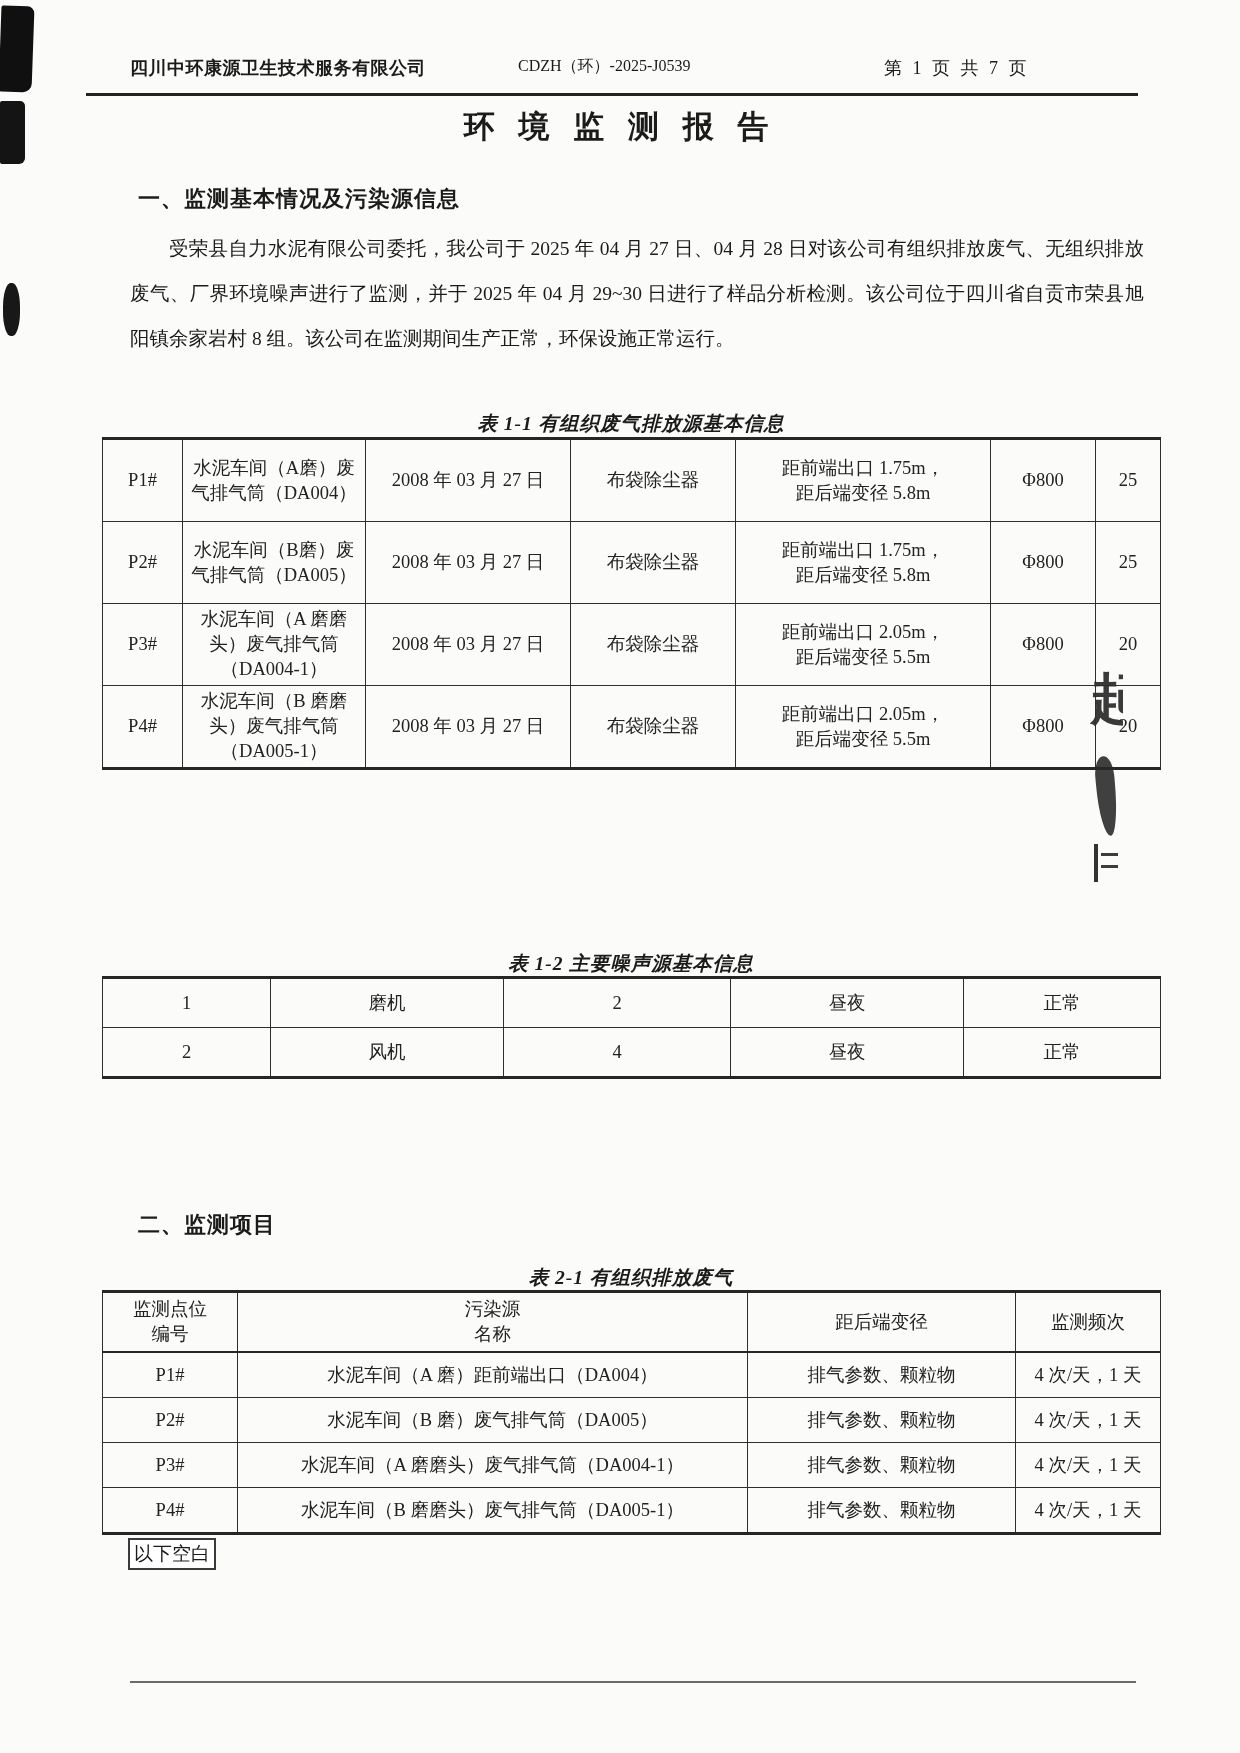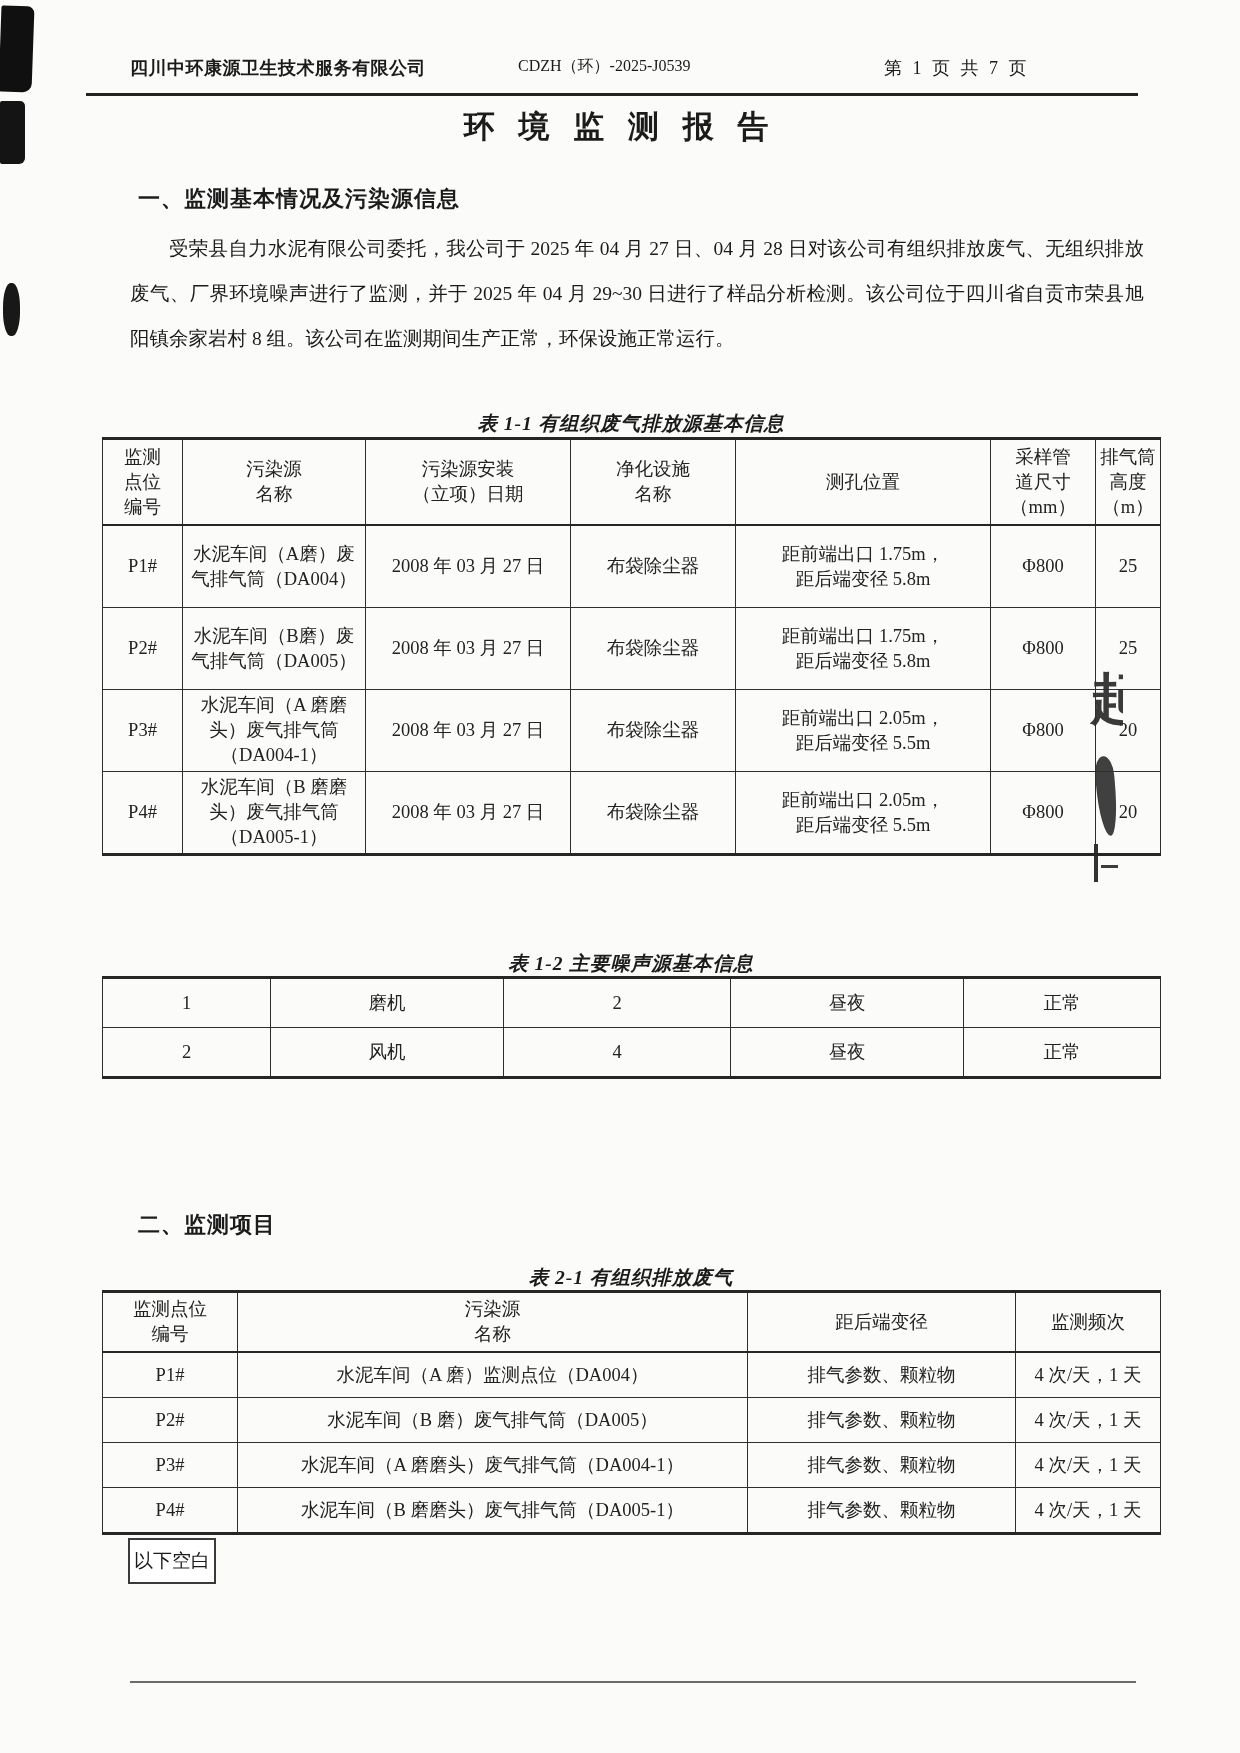--- a/index.html
+++ b/index.html
@@ -51,21 +51,21 @@
 
   .t12{left:102px;top:976px;width:1058px;}
   .t12 tr.hdr th{height:62px;}
   .t12 tr.r td{height:46px;}
 
   .t21{left:102px;top:1290px;width:1058px;}
   .t21 tr.hdr th{height:56px;}
   .t21 tr.r td{height:42px;}
 
   .blank-box{left:128px;top:1538px;border:2px solid #3a3a3a;
-    font-size:19px;padding:10px 4px;line-height:22px;background:#fff;}
+    font-size:19px;padding:3px 4px;line-height:22px;background:#fff;}
 
   .footer-rule{left:130px;top:1681px;width:1006px;height:2px;background:#6b6b6b;}
 
   
   .blob1{left:0;top:6px;width:33px;height:86px;background:#101010;
     border-radius:2px 7px 9px 3px;transform:rotate(2deg);}
   .blob2{left:0;top:101px;width:25px;height:63px;background:#141414;
     border-radius:2px 5px 6px 2px;}
   .blob3{left:3px;top:283px;width:17px;height:53px;background:#181818;
     border-radius:45%;}
@@ -107,38 +107,20 @@
   <colgroup>
       <col style="width:80px">
       <col style="width:183px">
       <col style="width:205px">
       <col style="width:165px">
       <col style="width:255px">
       <col style="width:105px">
       <col style="width:65px">
     </colgroup>
   <tbody>
-      <tr class="hdr">
-    <th>监测
-点位
-编号</th>
-    <th>污染源
-名称</th>
-    <th>污染源安装
-（立项）日期</th>
-    <th>净化设施
-名称</th>
-    <th>测孔位置</th>
-    <th>采样管
-道尺寸
-（mm）</th>
-    <th>排气筒
-高度
-（m）</th>
-  </tr>
   <tr class="r">
     <td>P1#</td>
     <td>水泥车间（A磨）废气排气筒（DA004）</td>
     <td>2008 年 03 月 27 日</td>
     <td>布袋除尘器</td>
     <td>距前端出口 1.75m，
 距后端变径 5.8m</td>
     <td>Φ800</td>
     <td>25</td>
   </tr>
@@ -216,21 +198,21 @@
       <tr class="hdr">
     <th>监测点位
 编号</th>
     <th>污染源
 名称</th>
     <th>距后端变径</th>
     <th>监测频次</th>
   </tr>
   <tr class="r">
     <td>P1#</td>
-    <td>水泥车间（A 磨）监测点位（DA004）</td>
+    <td>水泥车间（A 磨）距前端出口（DA004）</td>
     <td>排气参数、颗粒物</td>
     <td>4 次/天，1 天</td>
   </tr>
   <tr class="r">
     <td>P2#</td>
     <td>水泥车间（B 磨）废气排气筒（DA005）</td>
     <td>排气参数、颗粒物</td>
     <td>4 次/天，1 天</td>
   </tr>
   <tr class="r">

